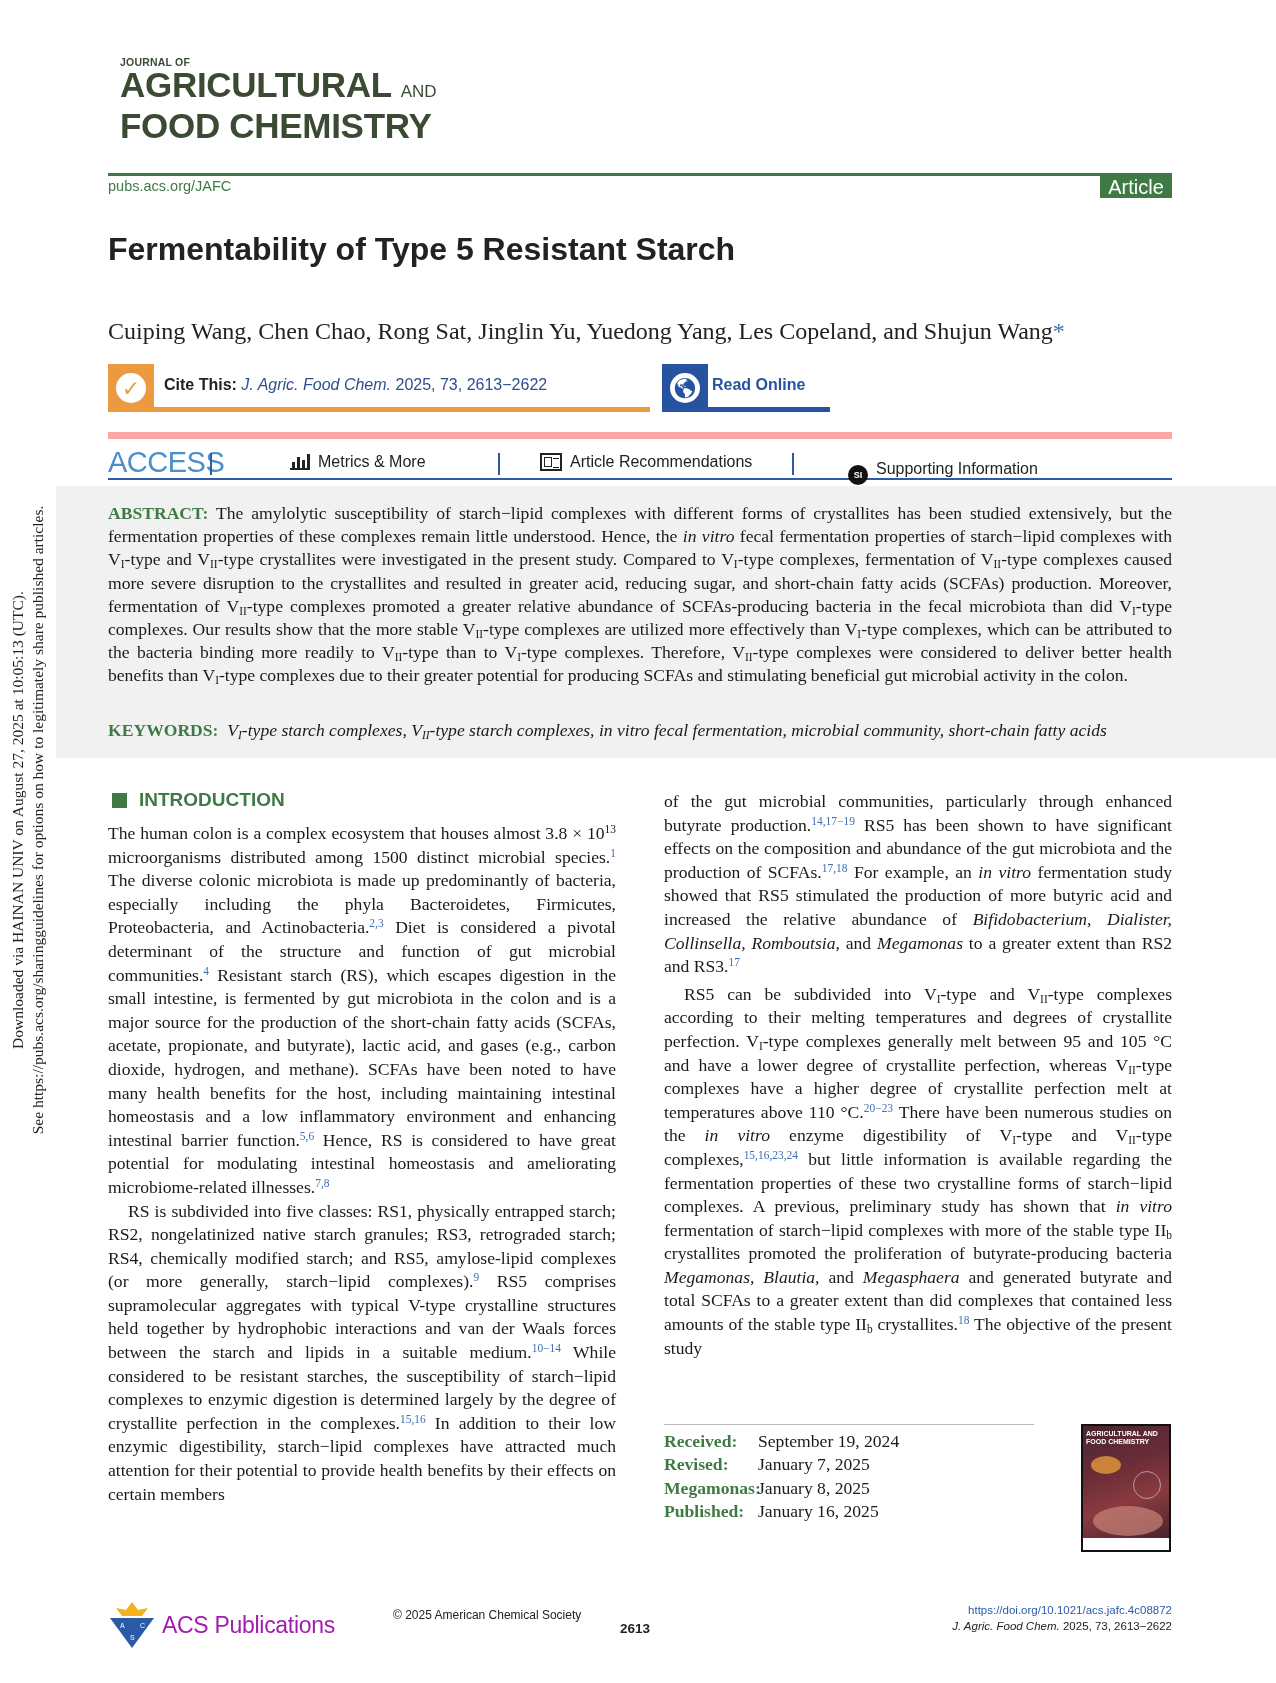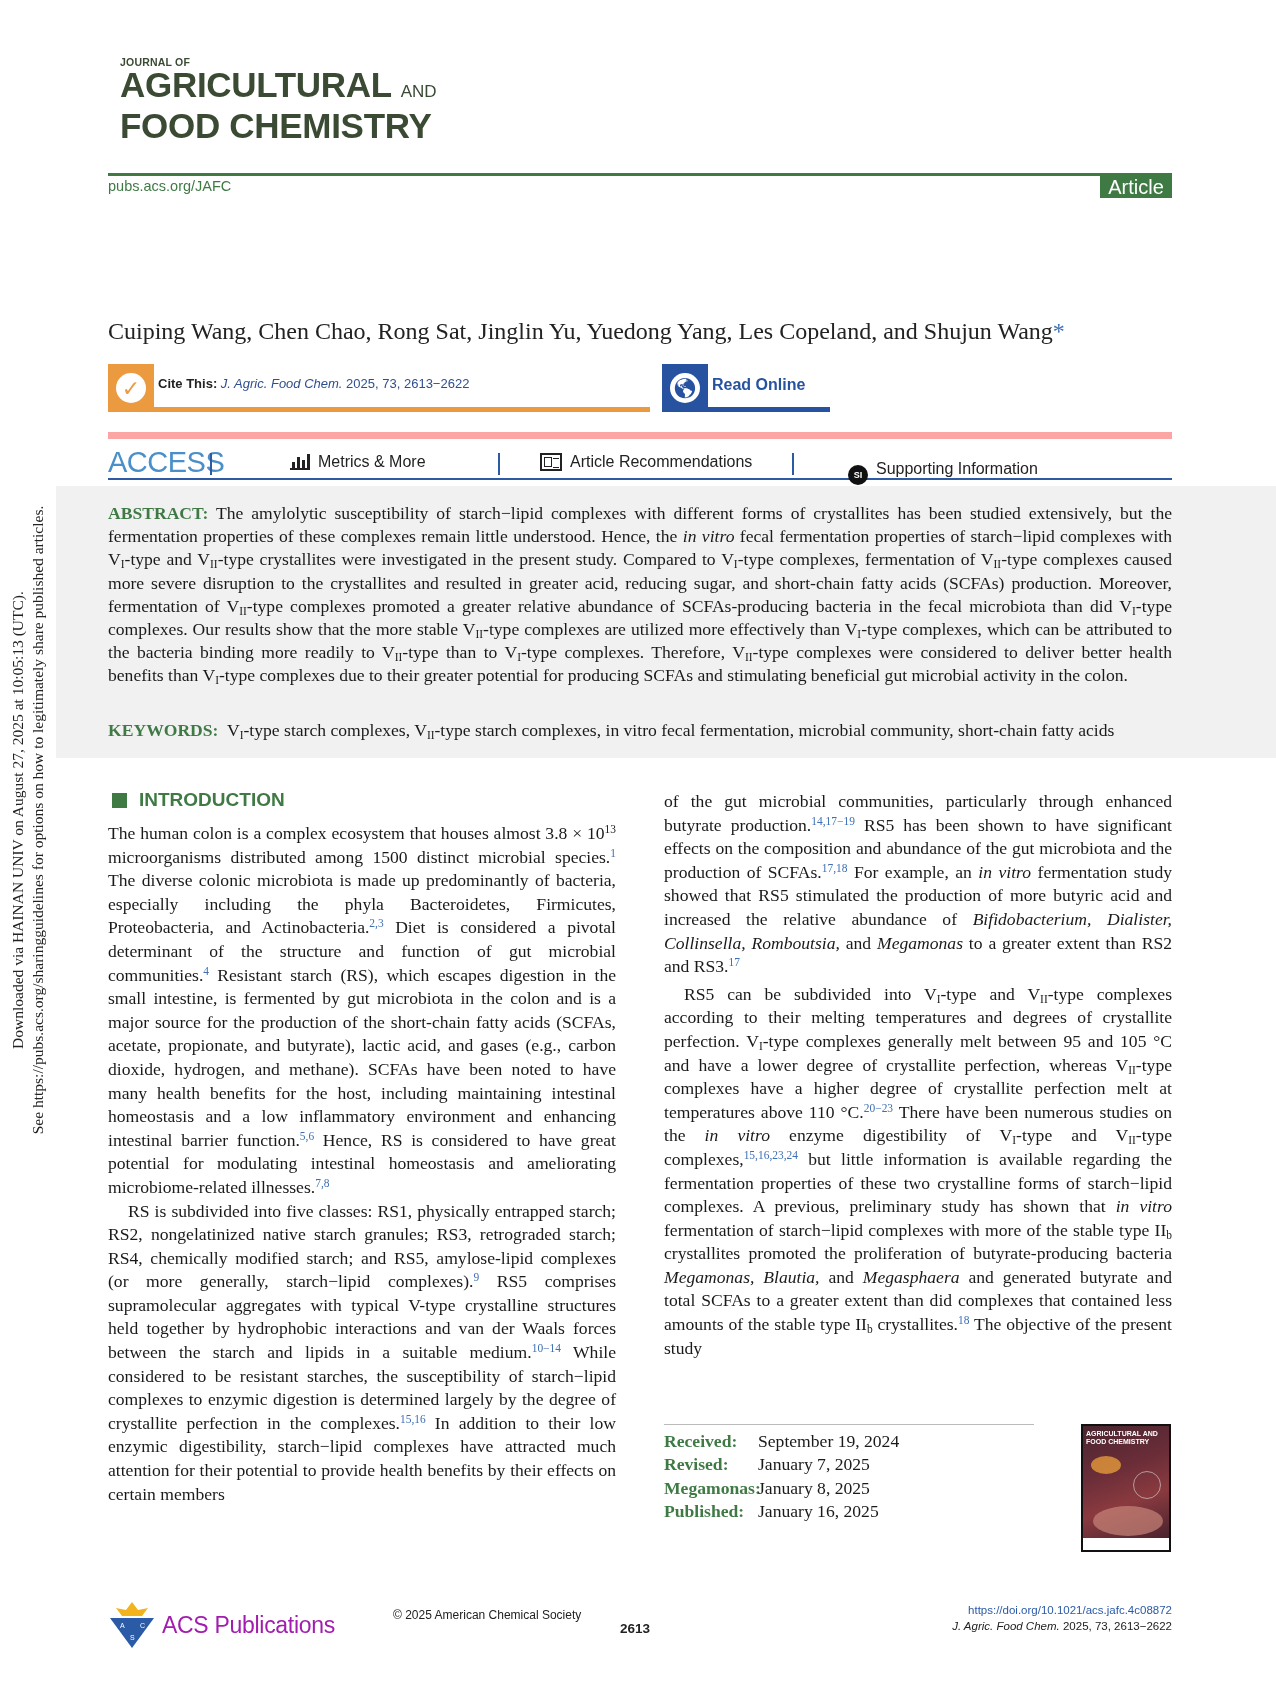--- a/index.html
+++ b/index.html
@@ -25,21 +25,21 @@
   .site-link { position: absolute; left: 108px; top: 178px; font-family: "Liberation Sans", sans-serif; font-size: 14.5px; color: #3f7a45; }
   .article-badge { position: absolute; left: 1100px; top: 176px; width: 72px; height: 22px; background: #3f7a45; color: #fff; font-family: "Liberation Sans", sans-serif; font-size: 20px; text-align: center; line-height: 22px; }
 
   .title { position: absolute; left: 108px; top: 230px; font-family: "Liberation Sans", sans-serif; font-weight: bold; font-size: 32px; line-height: 39px; color: #222; width: 1064px; }
   .authors { position: absolute; left: 108px; top: 318px; font-size: 24px; color: #222; }
   .authors .star { color: #3d6fb3; }
 
   .cite-box { position: absolute; left: 108px; top: 364px; width: 542px; height: 48px; border-bottom: 5px solid #ec9a3f; }
   .cite-icon { position: absolute; left: 0; top: 0; width: 46px; height: 48px; background: #ec9a3f; display: flex; align-items: center; justify-content: center; }
   .cite-icon .circ { width: 30px; height: 30px; border-radius: 50%; background: #fff; display: flex; align-items: center; justify-content: center; color: #ec9a3f; font-size: 22px; font-weight: bold; font-family: "DejaVu Sans", sans-serif; }
-  .cite-text { position: absolute; left: 50px; top: 12px; font-family: "Liberation Sans", sans-serif; font-size: 13px; color: #222; text-align: right; }
+  .cite-text { position: absolute; left: 56px; top: 12px; font-family: "Liberation Sans", sans-serif; font-size: 16px; color: #222; text-align: right; }
   .cite-text b { font-weight: bold; }
   .cite-text .ref { color: #2e4f8f; }
   .cite-text .ref i { font-style: italic; }
 
   .read-box { position: absolute; left: 662px; top: 364px; width: 168px; height: 48px; border-bottom: 5px solid #2752a0; }
   .read-icon { position: absolute; left: 0; top: 0; width: 46px; height: 48px; background: #2752a0; display: flex; align-items: center; justify-content: center; }
   .read-icon .circ { width: 30px; height: 30px; border-radius: 50%; background: #fff; display: flex; align-items: center; justify-content: center; color: #2752a0; font-size: 20px; font-family: "DejaVu Sans", sans-serif; }
   .read-text { position: absolute; left: 50px; top: 12px; font-family: "Liberation Sans", sans-serif; font-size: 16px; font-weight: bold; color: #2752a0; }
 
   .access-bar { position: absolute; left: 108px; top: 432px; width: 1064px; height: 48px; border-top: 7px solid #fca5a5; border-bottom: 2px solid #2d5aa3; }
@@ -51,21 +51,21 @@
   .ic-rec { width: 22px; height: 18px; border: 2px solid #222; position: relative; }
   .ic-rec::before { content: ""; position: absolute; left: 2px; top: 2px; width: 6px; height: 8px; border: 1px solid #222; }
   .ic-rec::after { content: ""; position: absolute; left: 11px; top: 3px; width: 6px; height: 8px; border-top: 1px solid #222; border-bottom: 1px solid #222; }
   .ic-si { width: 20px; height: 20px; border-radius: 50%; background: #111; color: #fff; font-size: 9px; font-weight: bold; display: flex; align-items: center; justify-content: center; font-family: "Liberation Sans", sans-serif; margin-top: 12px; }
 
   .abstract-panel { position: absolute; left: 56px; top: 486px; width: 1220px; height: 272px; background: #f1f1f1; }
   .abstract { position: absolute; left: 108px; top: 502px; width: 1064px; font-size: 17.6px; line-height: 23.2px; text-align: justify; color: #1a1a1a; }
   .abstract .lbl { color: #3f7a45; font-weight: bold; }
   .keywords { position: absolute; left: 108px; top: 719px; width: 1080px; font-size: 17.6px; line-height: 23px; white-space: nowrap; }
   .keywords .lbl { color: #3f7a45; font-weight: bold; }
-  .keywords .kw { }
+  .keywords .kw { font-style: italic; }
   sub { font-size: 0.65em; vertical-align: -0.3em; line-height: 0; }
   sup { font-size: 0.65em; vertical-align: 0.55em; line-height: 0; }
   sup.ref { color: #3d6fb3; }
 
   .col { position: absolute; width: 508px; font-size: 17.6px; line-height: 23.6px; text-align: justify; color: #1a1a1a; }
   .col-left { left: 108px; top: 822px; }
   .col-right { left: 664px; top: 790px; }
   .col p.indent { text-indent: 20px; }
   .col i { font-style: italic; }
 
@@ -108,20 +108,21 @@
   <div class="small">JOURNAL OF</div>
   <div class="big"><span>AGRICULTURAL</span> <span class="and">AND</span></div>
   <div class="big">FOOD CHEMISTRY</div>
 </div>
 
 <div class="top-rule"></div>
 <div class="site-link">pubs.acs.org/JAFC</div>
 <div class="article-badge">Article</div>
 
 <h1 class="title">
+  <div>Fermentability of Type 5 Resistant Starch</div>
 </h1>
 <div class="authors">
   <span>Cuiping Wang, Chen Chao, Rong Sat, Jinglin Yu, Yuedong Yang, Les Copeland, and Shujun Wang</span><span class="star">*</span>
 </div>
 
 <div class="cite-box">
   <div class="cite-icon">
     <div class="circ">✓</div>
   </div>
   <div class="cite-text">

